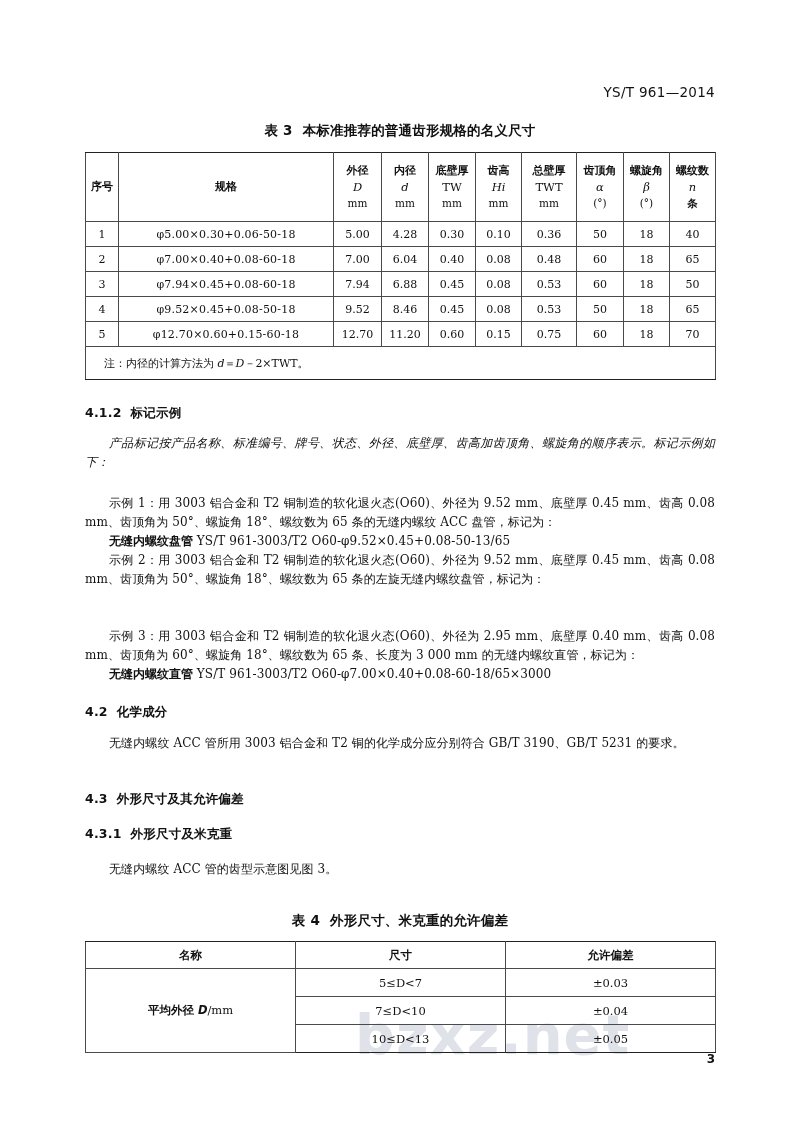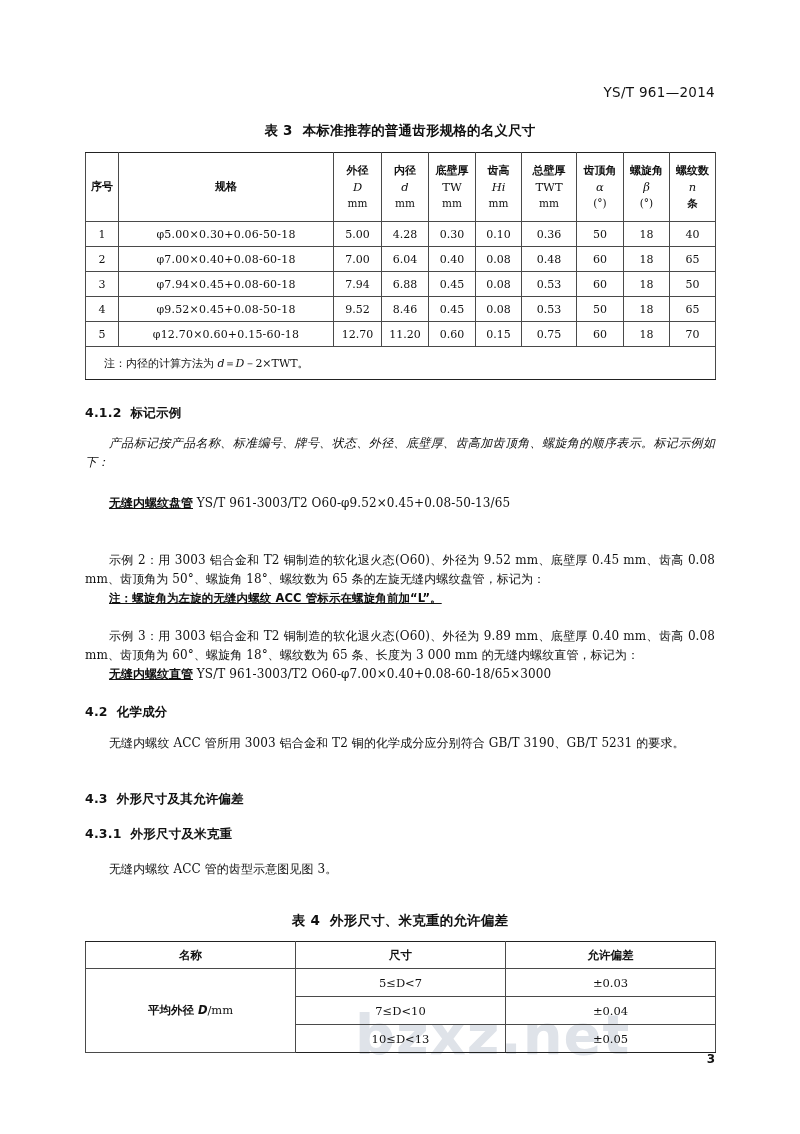--- a/index.html
+++ b/index.html
@@ -155,21 +155,20 @@
     font-size: 12px;
     line-height: 19px;
     margin: 0;
     text-align: justify;
     letter-spacing: 0.1px;
   }
   p.indent { text-indent: 24px; }
   .bold-cn {
     font-family: "DejaVu Sans", "Liberation Sans", sans-serif;
     font-weight: bold;
-    text-decoration: underline;
   }
   .mark-line {
     font-size: 12px;
     line-height: 19px;
     margin: 0;
     text-indent: 24px;
   }
   .mark-line .code {
     font-family: "DejaVu Serif", "Liberation Serif", serif;
     letter-spacing: 0.1px;
@@ -379,33 +378,33 @@
       <div class="sec-head">
         <span class="num">4.1.2</span><span>标记示例</span>
       </div>
     </div>
 
     <div class="blk" style="top:434px;font-style:italic;">
       <p class="body indent">产品标记按产品名称、标准编号、牌号、状态、外径、底壁厚、齿高加齿顶角、螺旋角的顺序表示。标记示例如下：</p>
     </div>
 
     <div class="blk" style="top:494px;">
+      <p class="body indent">示例 1：用 3003 铝合金和 T2 铜制造的软化退火态(O60)、外径为 9.52 mm、底壁厚 0.45 mm、齿高 0.08 mm、齿顶角为 50°、螺旋角 18°、螺纹数为 65 条的无缝内螺纹 ACC 盘管，标记为：</p>
       <p class="mark-line">
         <span class="bold-cn">无缝内螺纹盘管</span>
         <span class="code">YS/T 961-3003/T2 O60-φ9.52×0.45+0.08-50-13/65</span>
       </p>
     </div>
 
     <div class="blk" style="top:551px;">
       <p class="body indent">示例 2：用 3003 铝合金和 T2 铜制造的软化退火态(O60)、外径为 9.52 mm、底壁厚 0.45 mm、齿高 0.08 mm、齿顶角为 50°、螺旋角 18°、螺纹数为 65 条的左旋无缝内螺纹盘管，标记为：</p>
-      <p class="body indent bold-cn" style="font-size:11.5px;">注：螺旋角为左旋的无缝内螺纹 ACC 管标示在螺旋角前加“L”。</p>
     </div>
 
     <div class="blk" style="top:627px;">
-      <p class="body indent">示例 3：用 3003 铝合金和 T2 铜制造的软化退火态(O60)、外径为 9.89 mm、底壁厚 0.40 mm、齿高 0.08 mm、齿顶角为 60°、螺旋角 18°、螺纹数为 65 条、长度为 3 000 mm 的无缝内螺纹直管，标记为：</p>
+      <p class="body indent">示例 3：用 3003 铝合金和 T2 铜制造的软化退火态(O60)、外径为 2.95 mm、底壁厚 0.40 mm、齿高 0.08 mm、齿顶角为 60°、螺旋角 18°、螺纹数为 65 条、长度为 3 000 mm 的无缝内螺纹直管，标记为：</p>
       <p class="mark-line">
         <span class="bold-cn">无缝内螺纹直管</span>
         <span class="code">YS/T 961-3003/T2 O60-φ7.00×0.40+0.08-60-18/65×3000</span>
       </p>
     </div>
 
     <div class="blk" style="top:704px;">
       <div class="sec-head">
         <span class="num">4.2</span><span>化学成分</span>
       </div>

